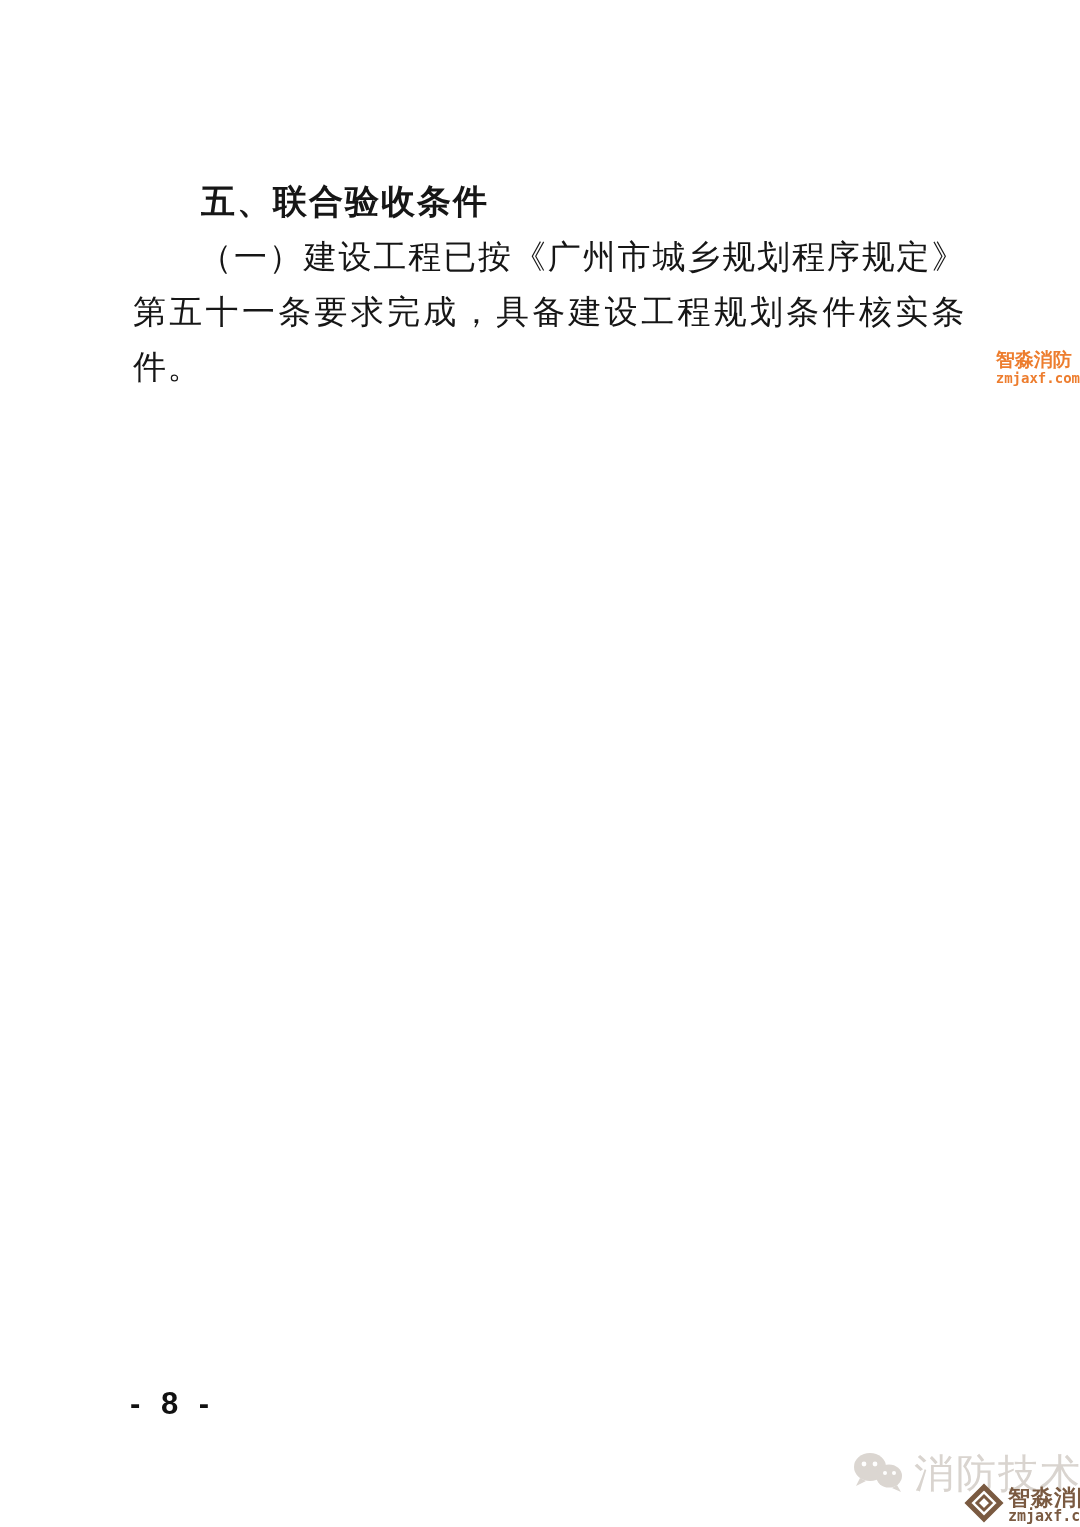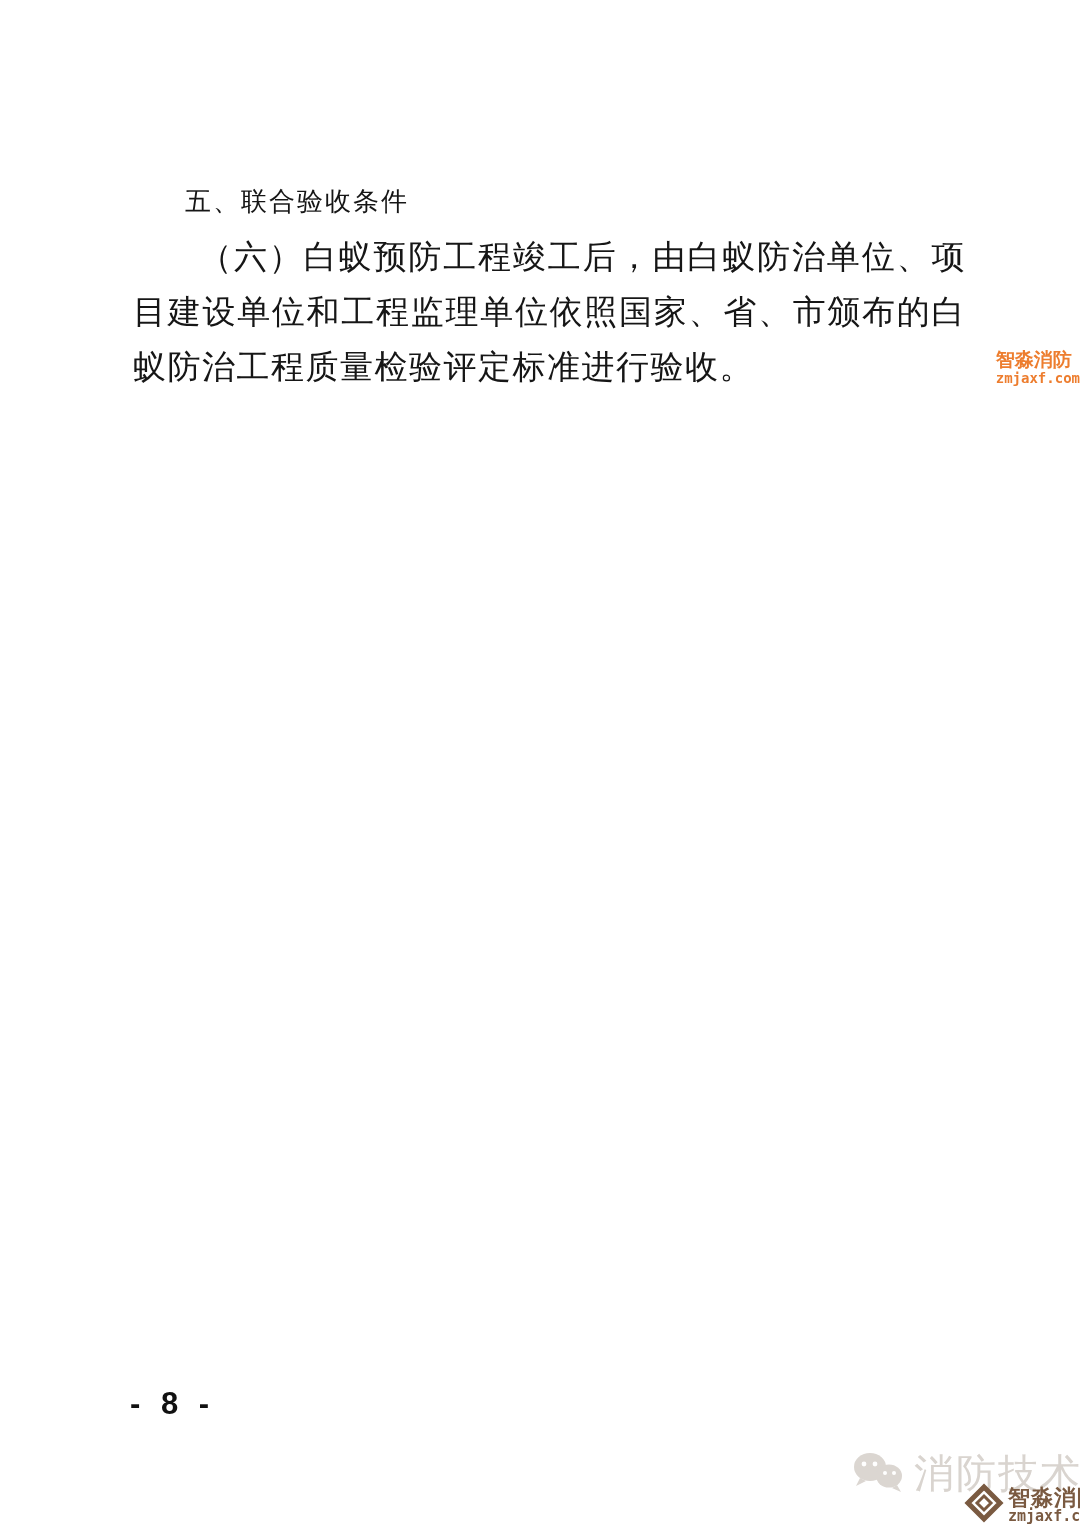--- a/index.html
+++ b/index.html
@@ -24,22 +24,22 @@
     line-height: 55px;
     letter-spacing: 1.5px;
     text-align: justify;
     text-justify: inter-character;
     text-indent: 2em;
   }
   .intro-para { text-indent: 0; }
   .section-heading {
     margin: 14px 0 0 0;
     font-family: "Liberation Sans", sans-serif;
-    font-weight: normal;
-    font-size: 26px;
+    font-weight: bold;
+    font-size: 34px;
     line-height: 58px;
     letter-spacing: 2px;
     text-indent: 2em;
   }
   .page-number {
     position: absolute;
     left: 130px;
     top: 1386px;
     font-family: "Liberation Sans", sans-serif;
     font-weight: bold;
@@ -105,21 +105,21 @@
     font-family: "DejaVu Sans Mono", monospace;
     font-weight: bold;
     font-size: 15px;
   }
 </style>
 </head>
 <body>
 
 <div class="page-content">
   <h2 class="section-heading">五、联合验收条件</h2>
-  <p class="body-para">（六）白蚁预防工程竣工后，由白蚁防治单位、项目建设单位和工程监理单位依照国家、省、市颁布的白蚁防治工程质量检验评定标准进行验收。</p>
+  <p class="body-para">（一）建设工程已按《广州市城乡规划程序规定》第五十一条要求完成，具备建设工程规划条件核实条件。</p>
 </div>
 
 <div class="page-number">- 8 -</div>
 
 <div class="wm-top" style="color: rgb(237, 125, 46);">
   <span class="wm-top-brand">智淼消防</span>
   <span class="wm-top-site">zmjaxf.com</span>
 </div>
 
 <div class="wm-wechat">

